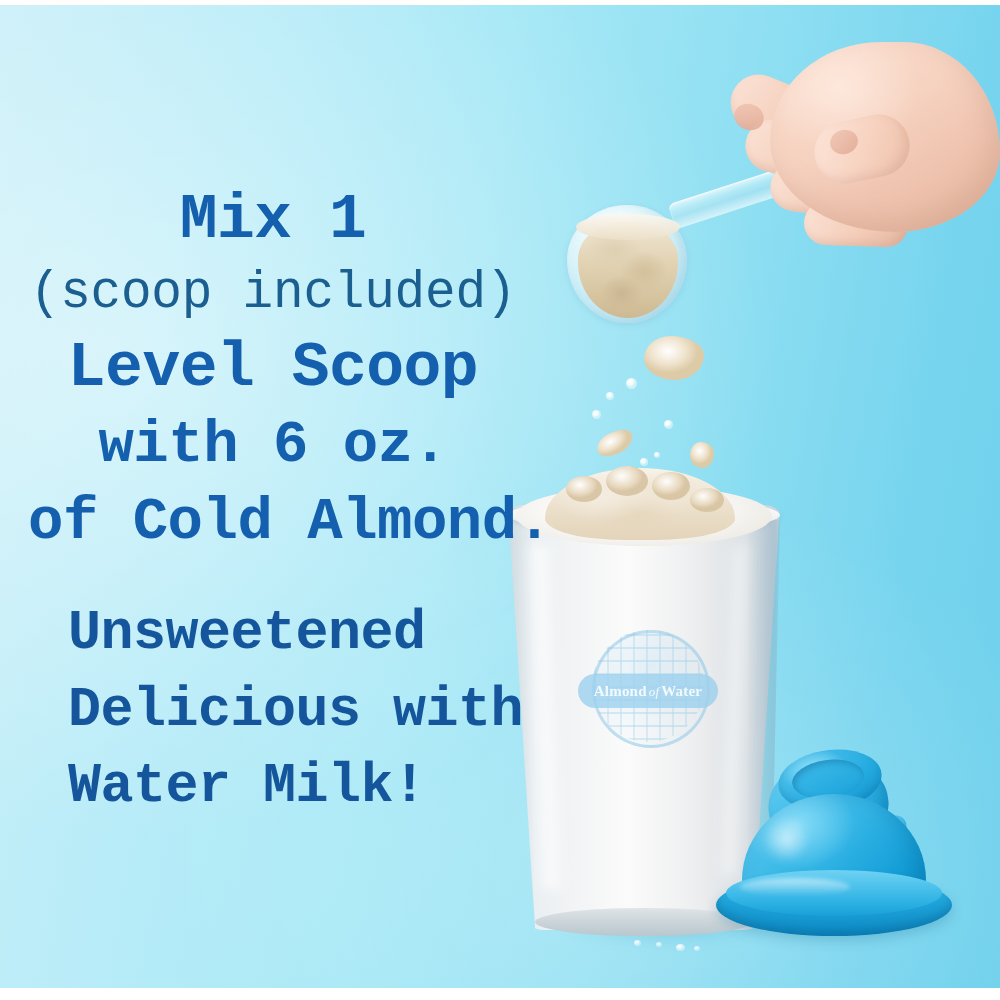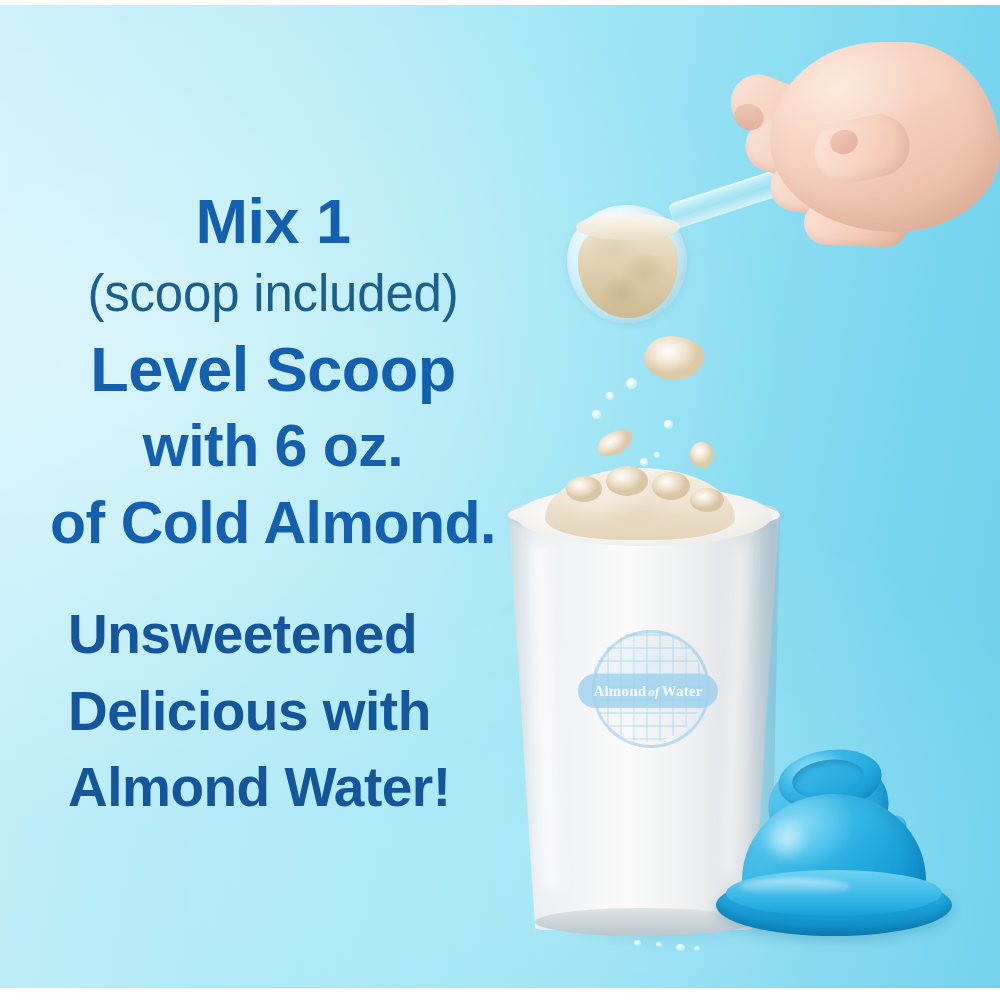--- a/index.html
+++ b/index.html
@@ -53,20 +53,21 @@
     position: absolute;
     left: 28px;
     top: 185px;
     width: 490px;
   }
   .line {
     font-weight: 700;
     color: #1560ae;
     letter-spacing: -0.5px;
     white-space: nowrap;
+    font-family: Liberation Mono, monospace;
   }
   .grp-a { text-align: center; }
   .l-mix      { font-size: 63px; line-height: 72px; }
   .l-level    { font-size: 63px; line-height: 76px; }
   .l-incl     { font-size: 51px; line-height: 74px; font-weight: 400; color: #1a5f8f; letter-spacing: -0.2px;}
   .l-with     { font-size: 59px; line-height: 78px; }
   .l-cold     { font-size: 59px; line-height: 76px; }
 
   .grp-b {
     margin-top: 34px;
@@ -203,21 +204,21 @@
     display: flex; align-items: center; justify-content: center;
   }
   .logo-text {
     color: #f2fbff;
     font-size: 15px;
     letter-spacing: 0.2px;
     font-family: "Liberation Serif", serif;
     font-weight: 700;
     white-space: nowrap;
   }
-  .logo-text .it { font-style: italic; font-weight: 700; font-size: 13px; padding: 0 2px; }
+  .logo-text .it { font-style: italic; font-weight: 400; font-size: 13px; padding: 0 2px; }
 
   
   .scoop-bowl {
     position: absolute;
     left: 567px; top: 205px;
     width: 120px; height: 118px;
     border-radius: 50% 50% 50% 50% / 46% 46% 54% 54%;
     background:
       radial-gradient(55% 55% at 38% 26%, rgba(255,255,255,0.95) 0%, rgba(255,255,255,0.35) 60%, rgba(255,255,255,0.12) 100%),
       linear-gradient(180deg, rgba(255,255,255,0.55), rgba(226,236,242,0.35));
@@ -480,19 +481,19 @@
     <div class="grp-a">
       <div class="line l-mix">Mix 1</div>
       <div class="line l-incl">(scoop included)</div>
       <div class="line l-level">Level Scoop</div>
       <div class="line l-with">with 6 oz.</div>
       <div class="line l-cold">of Cold Almond.</div>
     </div>
     <div class="grp-b">
       <div class="line l-uns">Unsweetened</div>
       <div class="line l-del">Delicious with</div>
-      <div class="line l-alm">Almond Water!</div>
+      <div class="line l-alm">Water Milk!</div>
     </div>
   </div>
 
   <div class="edge-strip-top"></div>
   <div class="edge-strip-bottom"></div>
 </div>
 
 </body></html>

